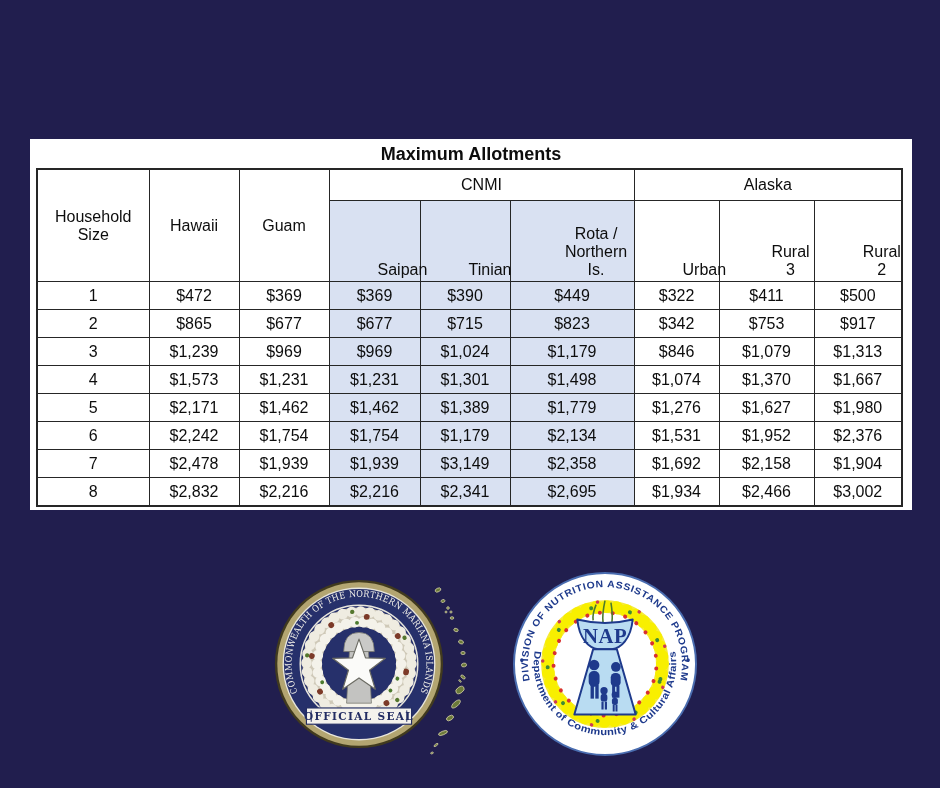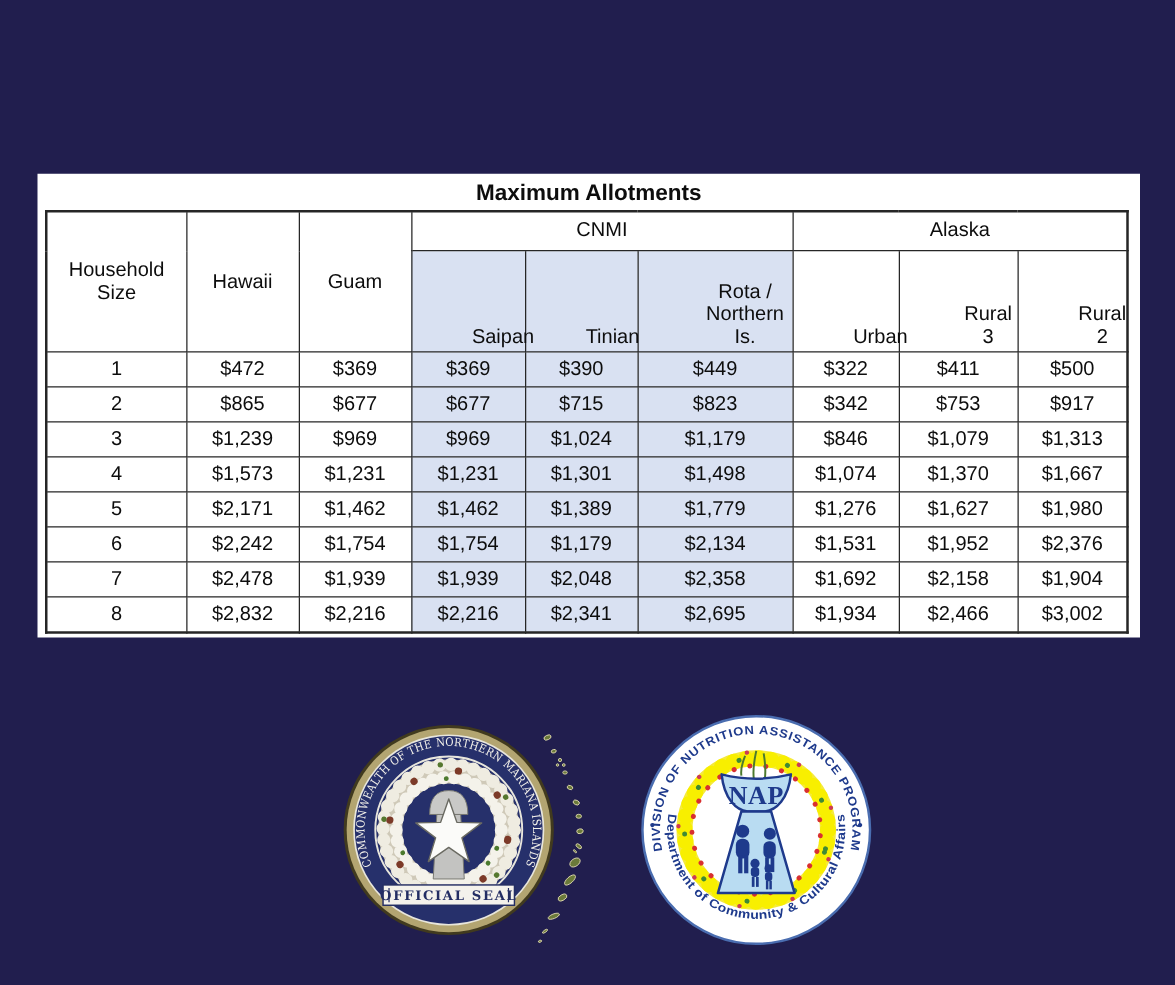--- a/index.html
+++ b/index.html
@@ -144,21 +144,21 @@
           <td class="hl">$2,134</td>
           <td>$1,531</td>
           <td>$1,952</td>
           <td>$2,376</td>
         </tr>
         <tr>
           <td>7</td>
           <td>$2,478</td>
           <td>$1,939</td>
           <td class="hl">$1,939</td>
-          <td class="hl">$2,048</td>
+          <td class="hl">$3,149</td>
           <td class="hl">$2,358</td>
           <td>$1,692</td>
           <td>$2,158</td>
           <td>$1,904</td>
         </tr>
         <tr>
           <td>8</td>
           <td>$2,832</td>
           <td>$2,216</td>
           <td class="hl">$2,216</td>

